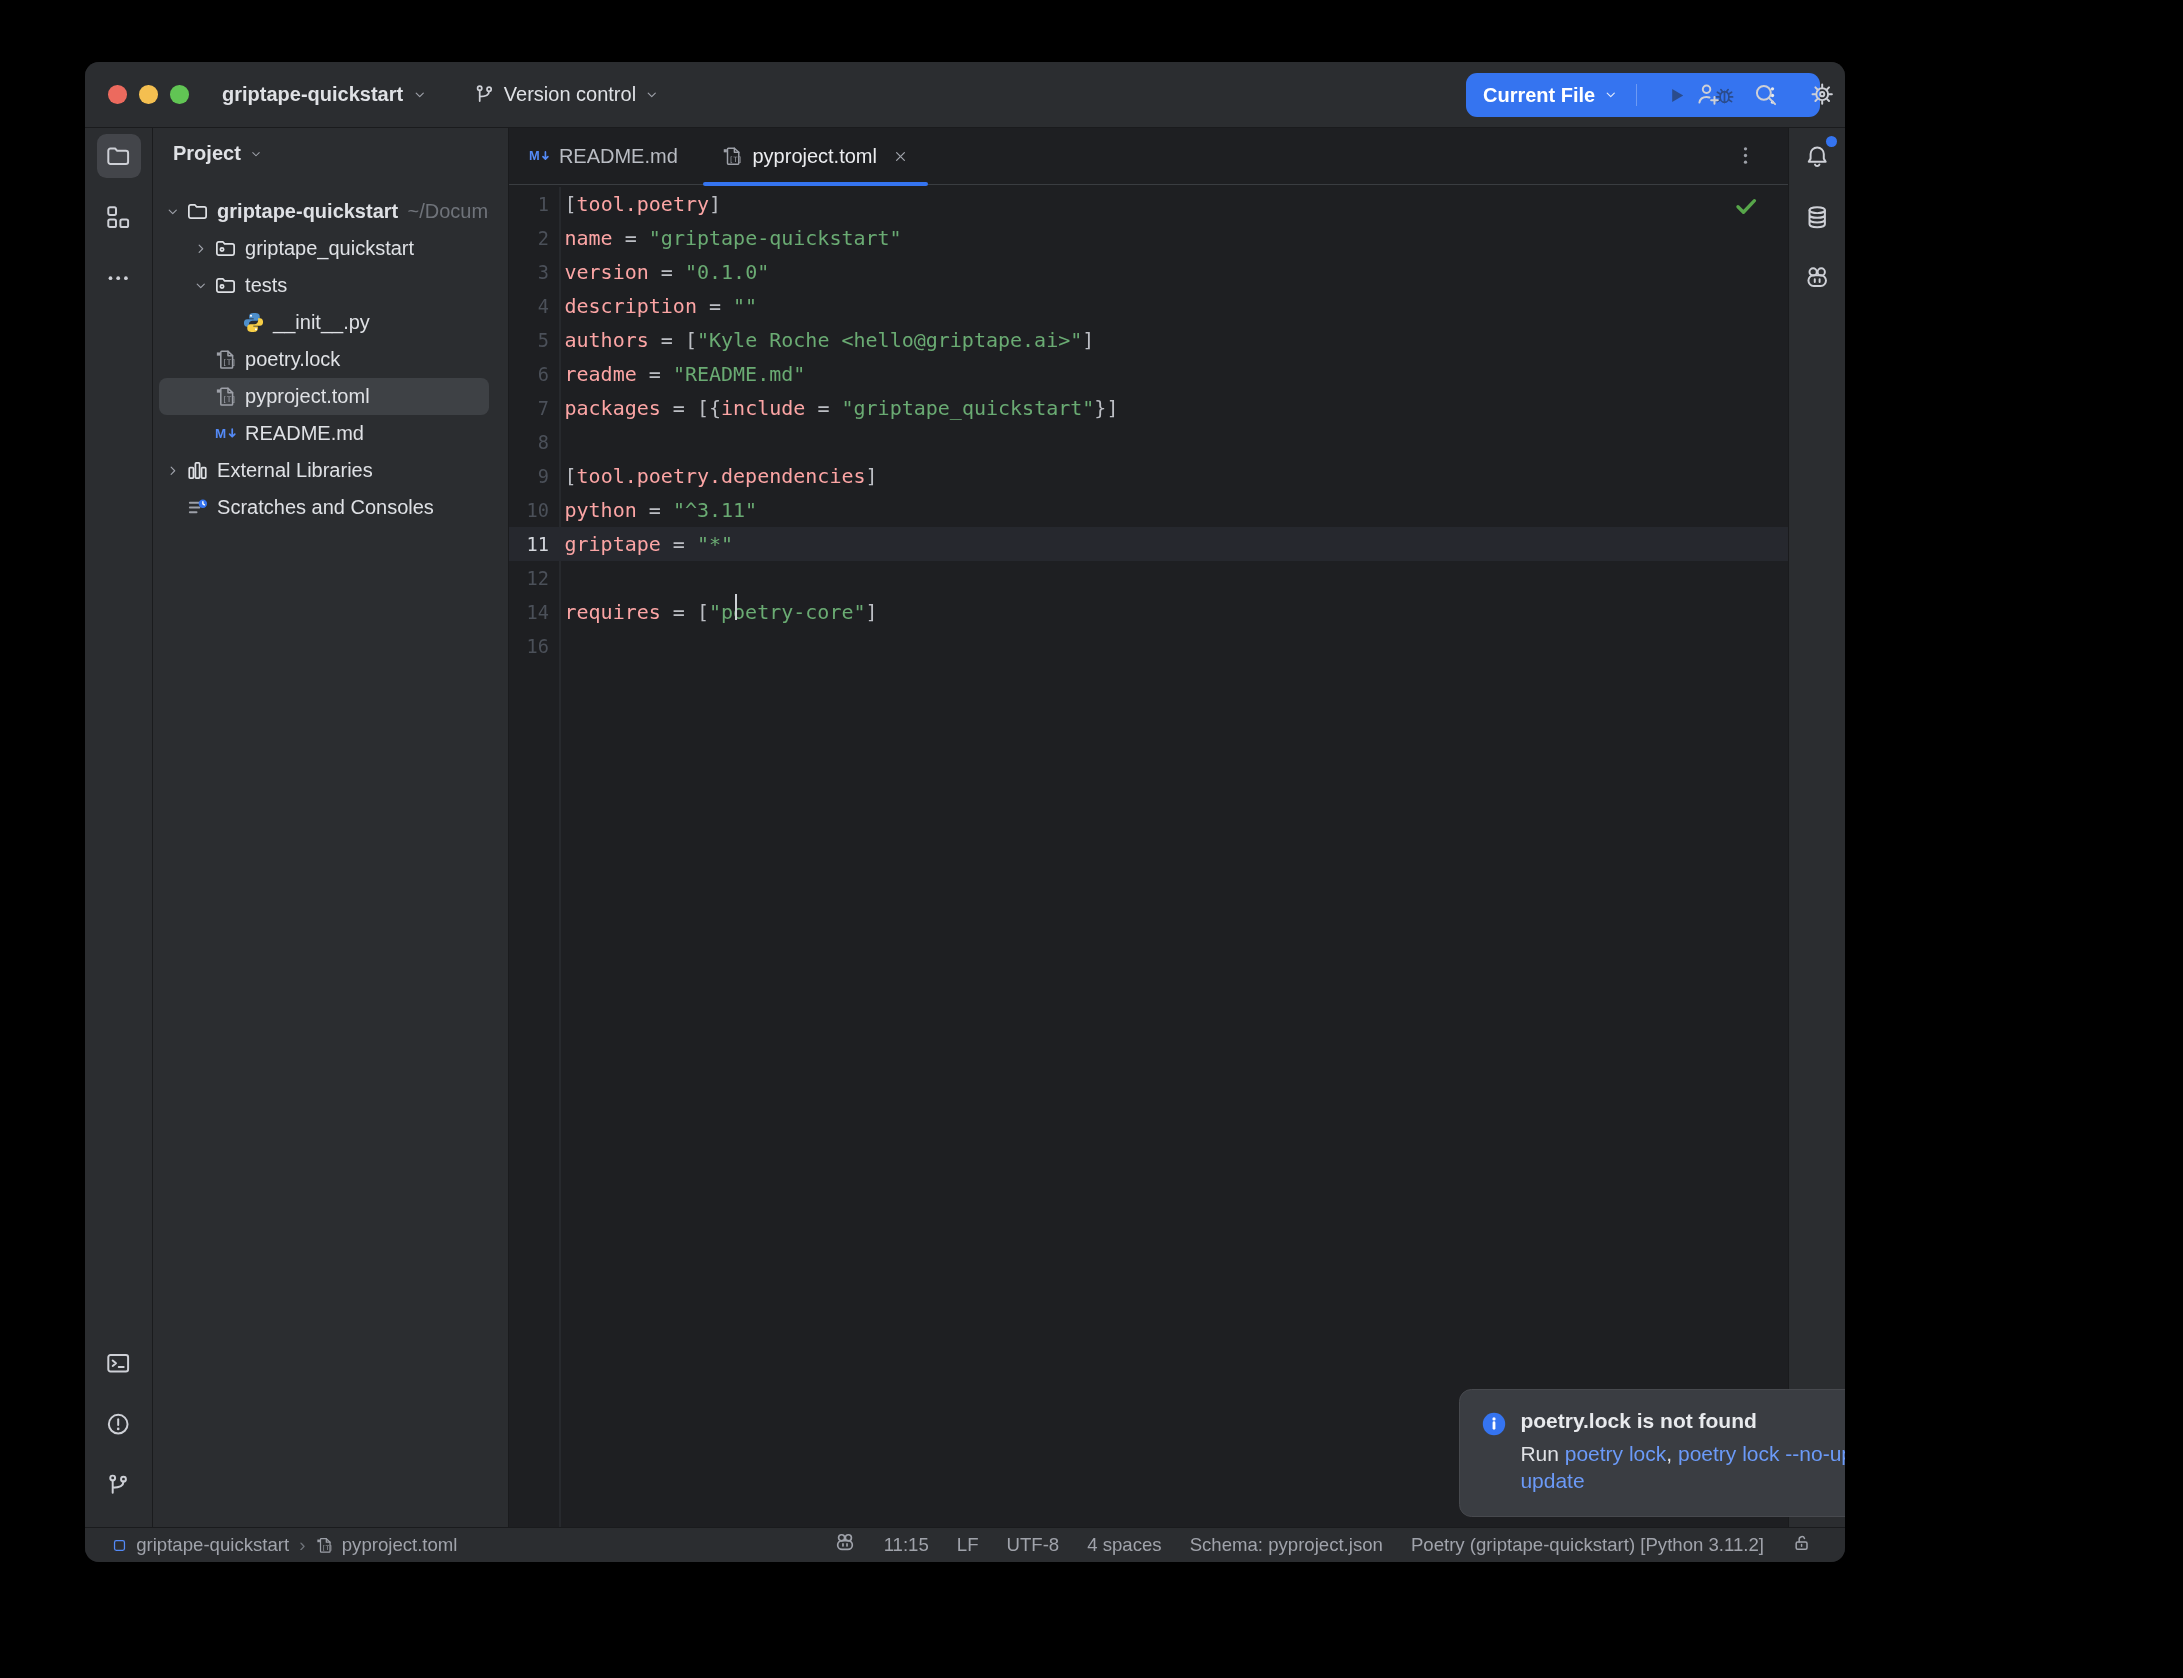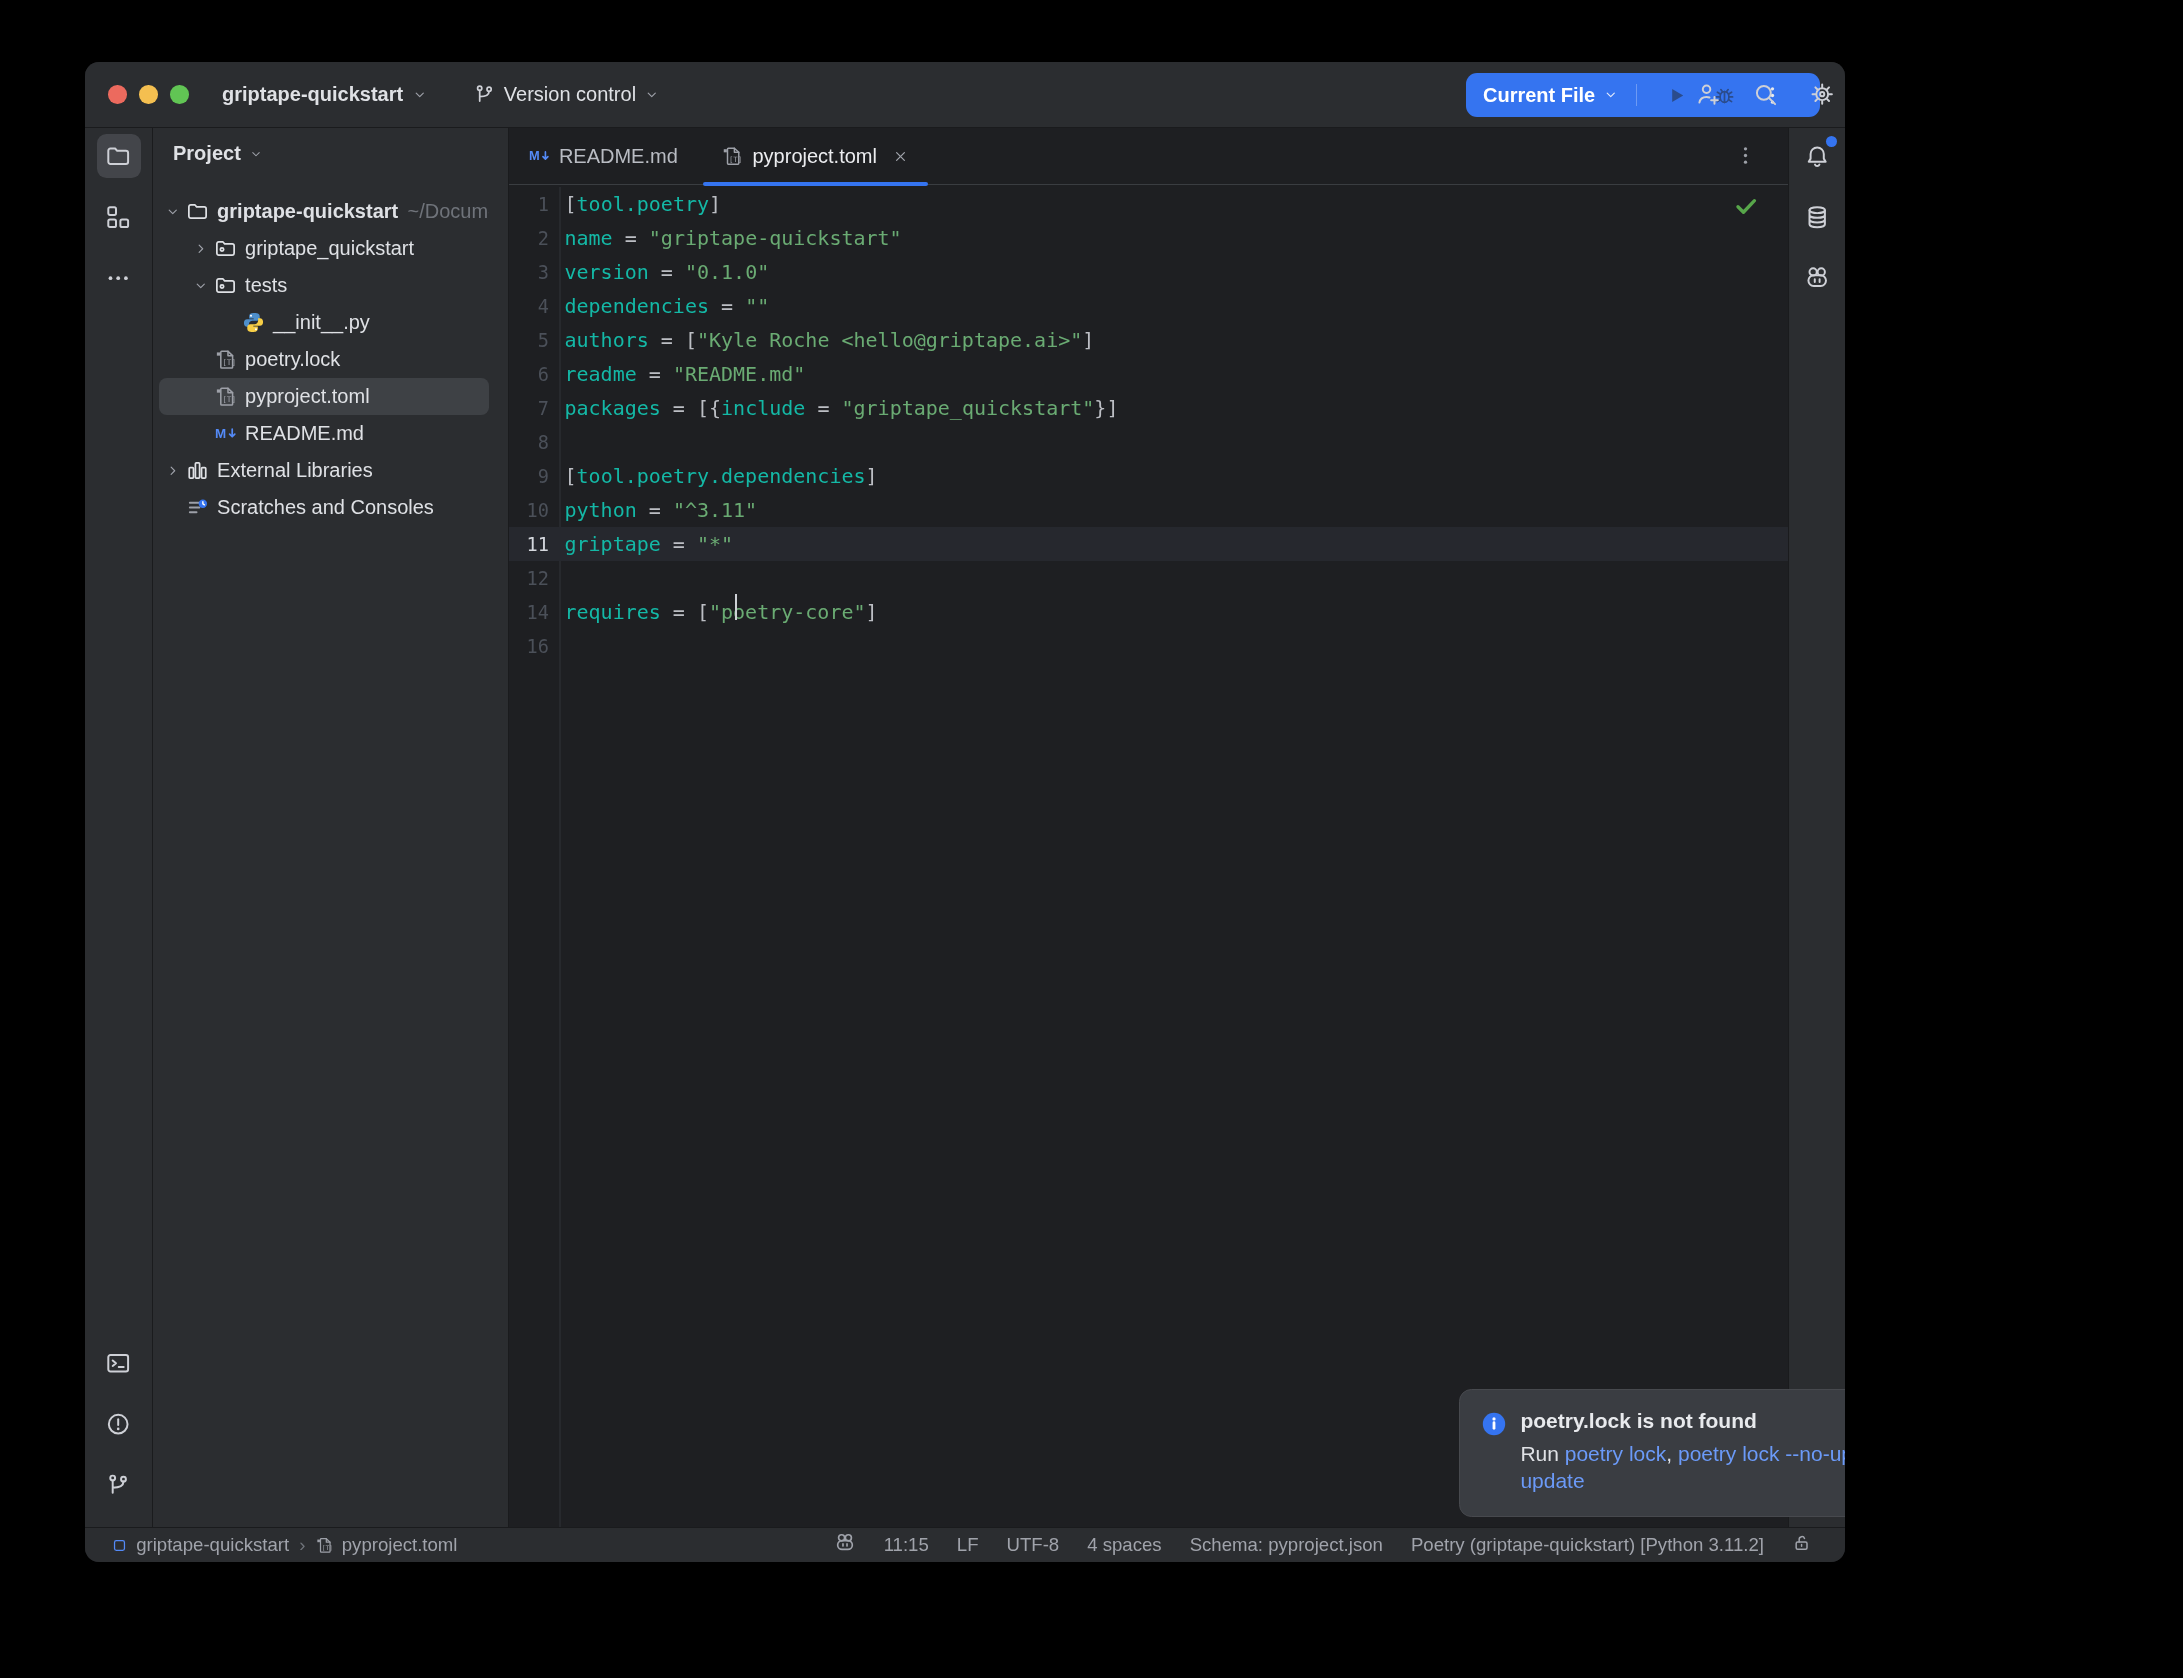--- a/index.html
+++ b/index.html
@@ -53,21 +53,21 @@
   .tab .close{width:17px;height:17px;color:#9DA0A8;margin-left:6.2px;}
   #tab-kebab{position:absolute;right:31px;top:16.3px;width:23px;height:23px;color:#9DA0A8;}
   #inspect-check{position:absolute;right:29px;top:65px;width:26.4px;height:26.4px;color:#57A64A;}
 
   #code{position:absolute;left:0;top:59px;right:0;bottom:0;font-family:"DejaVu Sans Mono",monospace;font-size:20px;}
   #gutter-sep{position:absolute;left:50px;top:0;bottom:0;width:1.6px;background:#27292D;}
   .cl{height:34px;line-height:34px;white-space:pre;position:relative;}
   .cl .ln{display:inline-block;width:40px;margin-right:15.5px;text-align:right;color:#4B5059;font-size:18.6px;}
   .cl.current{background:#26282E;}
   .cl.current .ln{color:#D5D8DE;}
-  .tk-k,.tk-s{color:#14b8a6;}
+  .tk-k,.tk-s{color:#fca5a5;}
   .tk-o,.tk-p{color:#BCBEC4;}
   .tk-str{color:#6AAB73;}
   #caret{position:absolute;left:226px;top:407px;width:1.6px;height:26.4px;background:#CED0D6;}
 
   #act-right{width:57px;background:#2B2D30;border-left:0.8px solid #1A1B1D;display:flex;flex-direction:column;align-items:center;box-sizing:border-box;}
   #act-right .act-btn{width:44px;height:44px;}
 
   
   #notification{position:absolute;left:1374px;top:1327px;width:570px;box-sizing:border-box;background:#3A3D42;border:0.8px solid #47494E;border-radius:12.4px;padding:18.6px 28px 22px 20px;display:flex;gap:12.4px;z-index:5;}
   #notif-icon{width:28px;height:28px;margin-top:1.6px;}
@@ -393,21 +393,21 @@
           <svg viewBox="0 0 24 24" fill="none" stroke="currentColor" stroke-width="1.8" stroke-linecap="round" stroke-linejoin="round">
             <path d="M4.5 12.5l5 5L19.5 7" stroke-width="3"></path>
           </svg>
         </span>
       <div id="code">
         <div id="gutter-sep"></div>
         <div id="code-lines">
             <div class="cl"><span class="ln">1</span><span class="ct"><span class="tk-p">[</span><span class="tk-s">tool.poetry</span><span class="tk-p">]</span></span></div>
             <div class="cl"><span class="ln">2</span><span class="ct"><span class="tk-k">name</span><span class="tk-o"> = </span><span class="tk-str">"griptape-quickstart"</span></span></div>
             <div class="cl"><span class="ln">3</span><span class="ct"><span class="tk-k">version</span><span class="tk-o"> = </span><span class="tk-str">"0.1.0"</span></span></div>
-            <div class="cl"><span class="ln">4</span><span class="ct"><span class="tk-k">dependencies</span><span class="tk-o"> = </span><span class="tk-str">""</span></span></div>
+            <div class="cl"><span class="ln">4</span><span class="ct"><span class="tk-k">description</span><span class="tk-o"> = </span><span class="tk-str">""</span></span></div>
             <div class="cl"><span class="ln">5</span><span class="ct"><span class="tk-k">authors</span><span class="tk-o"> = </span><span class="tk-p">[</span><span class="tk-str">"Kyle Roche &lt;hello@griptape.ai&gt;"</span><span class="tk-p">]</span></span></div>
             <div class="cl"><span class="ln">6</span><span class="ct"><span class="tk-k">readme</span><span class="tk-o"> = </span><span class="tk-str">"README.md"</span></span></div>
             <div class="cl"><span class="ln">7</span><span class="ct"><span class="tk-k">packages</span><span class="tk-o"> = </span><span class="tk-p">[{</span><span class="tk-k">include</span><span class="tk-o"> = </span><span class="tk-str">"griptape_quickstart"</span><span class="tk-p">}]</span></span></div>
             <div class="cl"><span class="ln">8</span><span class="ct"></span></div>
             <div class="cl"><span class="ln">9</span><span class="ct"><span class="tk-p">[</span><span class="tk-s">tool.poetry.dependencies</span><span class="tk-p">]</span></span></div>
             <div class="cl"><span class="ln">10</span><span class="ct"><span class="tk-k">python</span><span class="tk-o"> = </span><span class="tk-str">"^3.11"</span></span></div>
             <div class="cl current"><span class="ln">11</span><span class="ct"><span class="tk-k">griptape</span><span class="tk-o"> = </span><span class="tk-str">"*"</span></span></div>
             <div class="cl"><span class="ln">12</span><span class="ct"></span></div>
             <div class="cl"><span class="ln">14</span><span class="ct"><span class="tk-k">requires</span><span class="tk-o"> = </span><span class="tk-p">[</span><span class="tk-str">"poetry-core"</span><span class="tk-p">]</span></span></div>
             <div class="cl"><span class="ln">16</span><span class="ct"></span></div>

